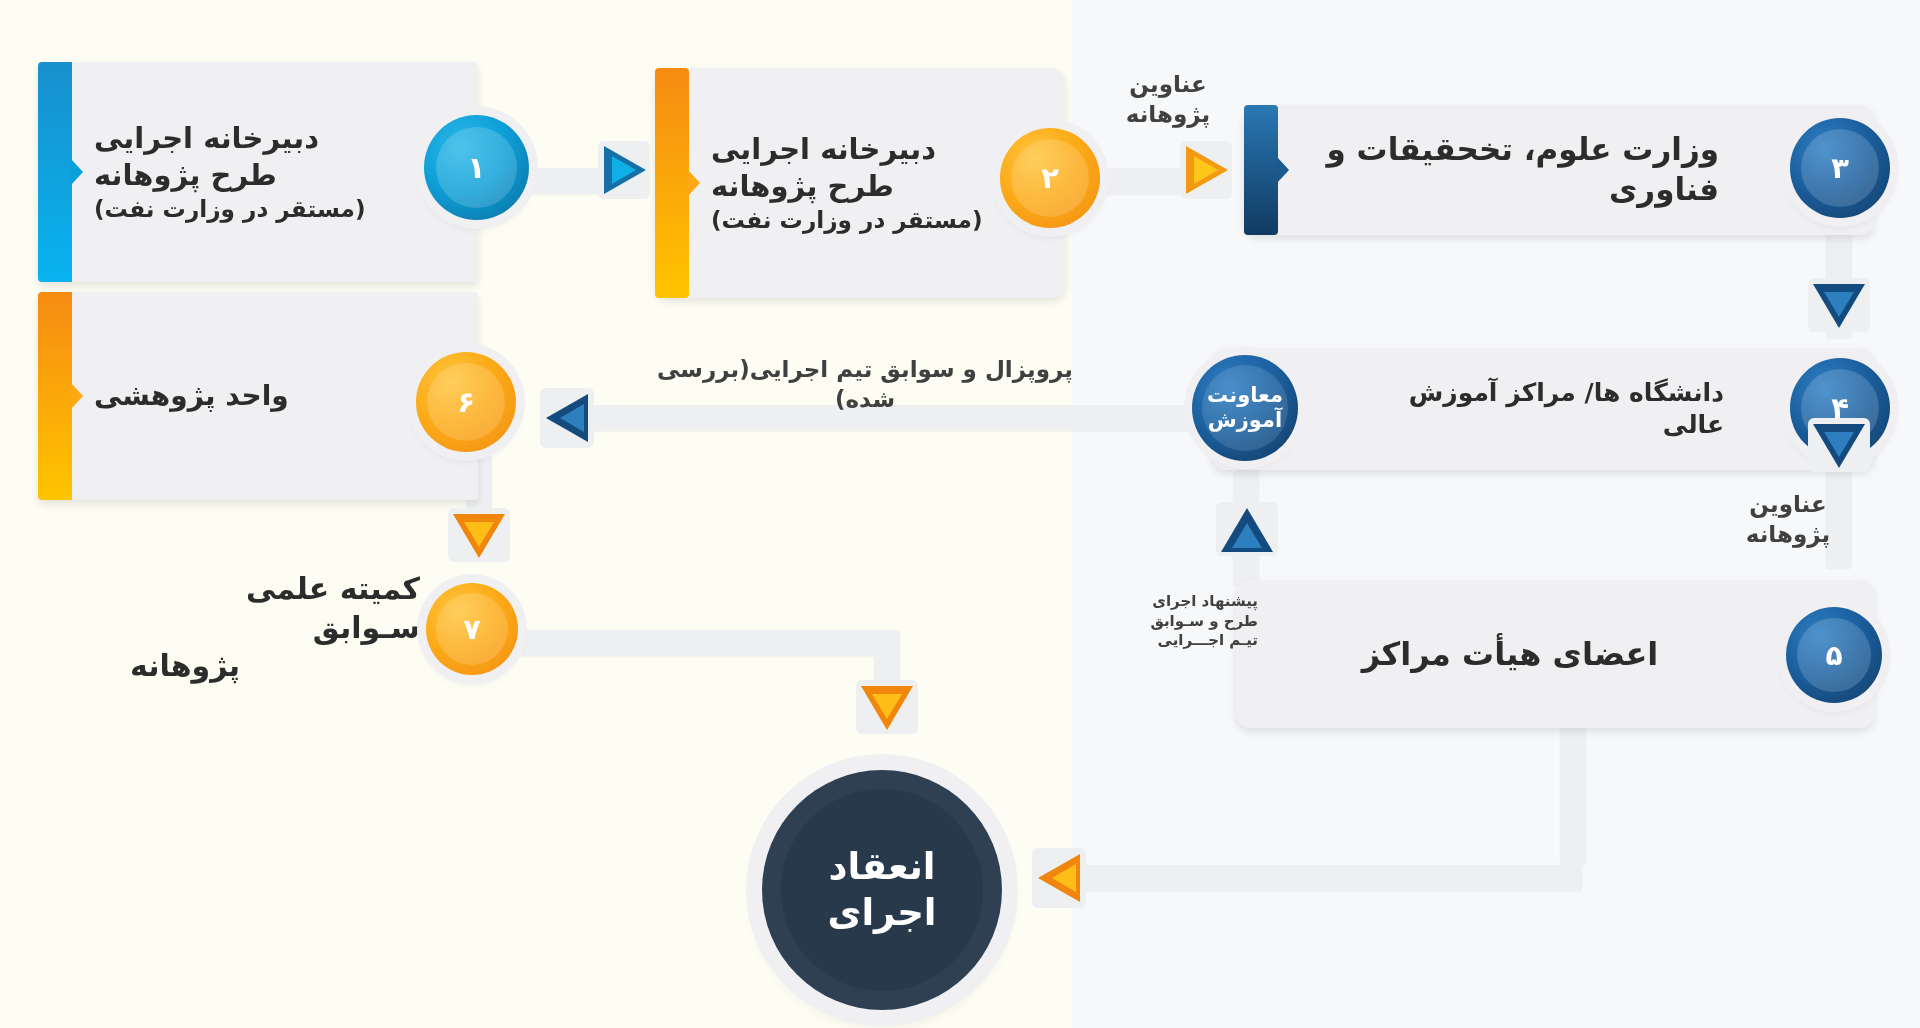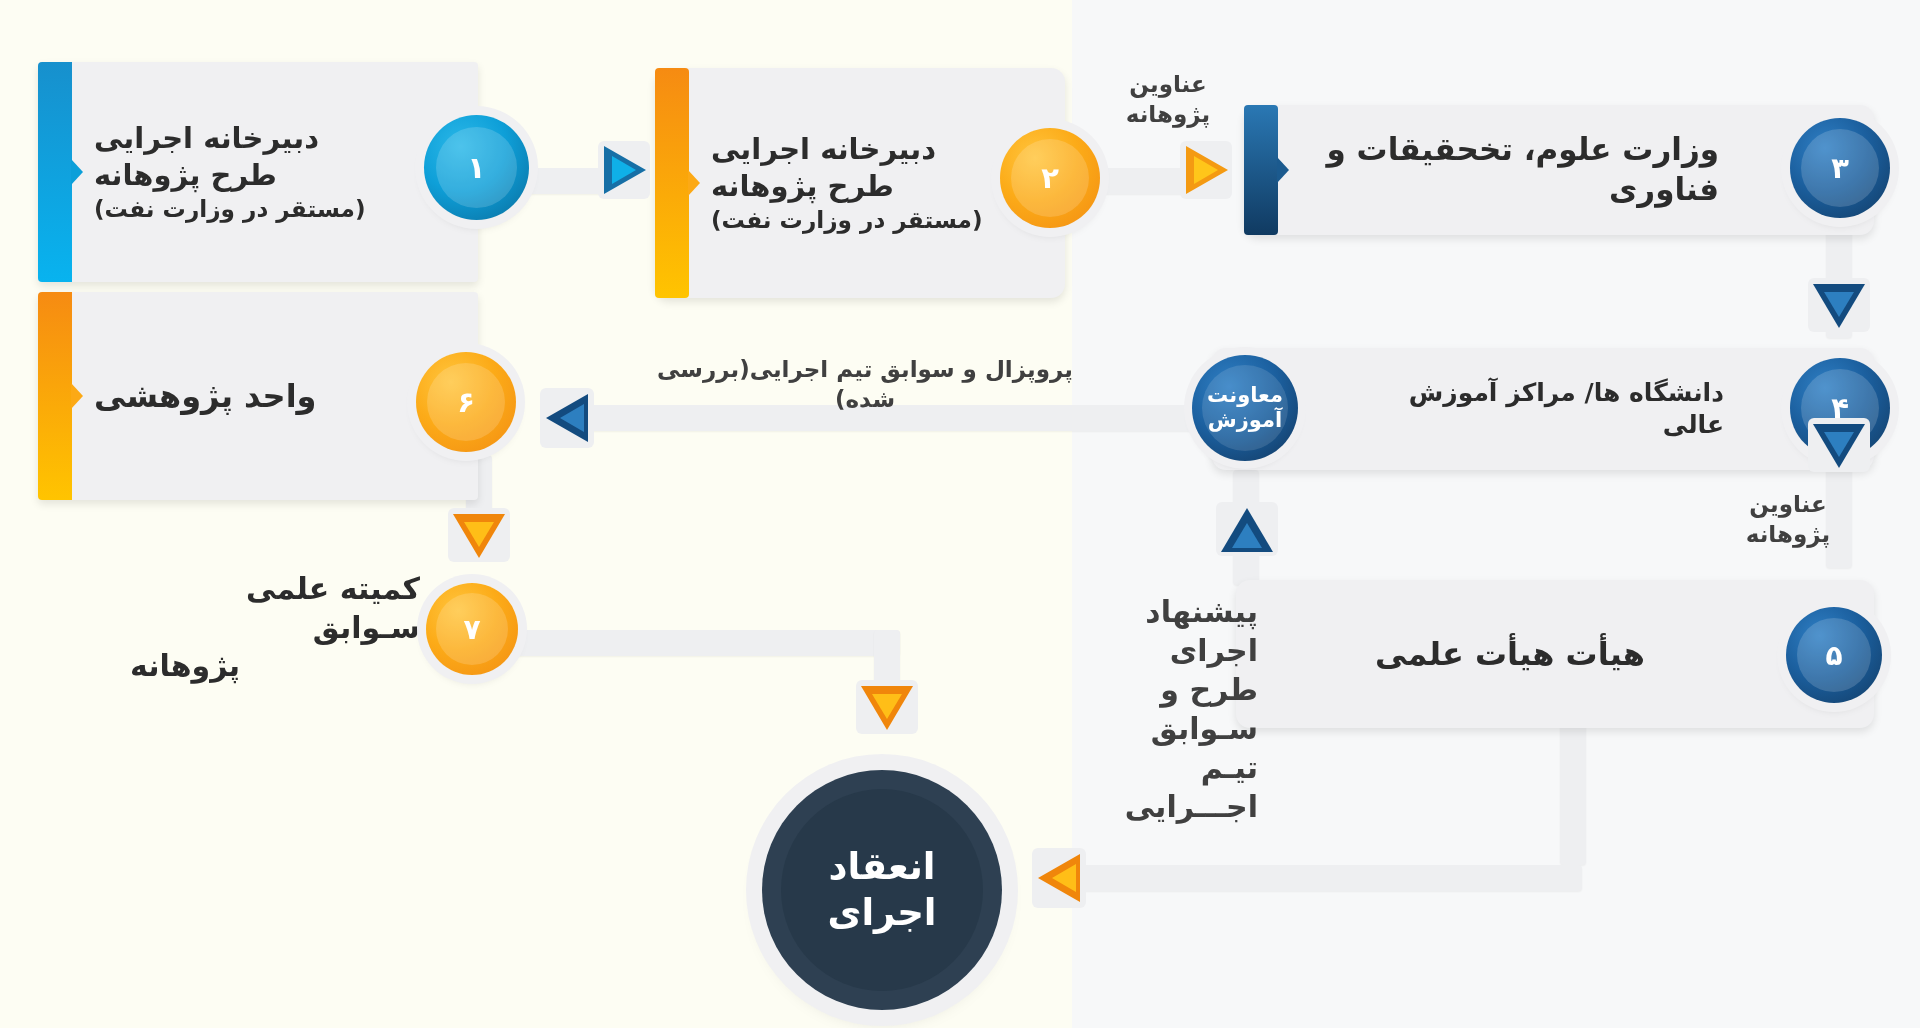--- a/index.html
+++ b/index.html
@@ -241,30 +241,30 @@
   <div class="badge" style="left:1192px; top:355px; width:106px; height:106px; font-size:21px;">
     <span>معاونت</span>
     <span>آموزش</span>
   </div>
   <div class="numcirc c-blue" style="left:1790px; top:358px; width:100px; height:100px; font-size:29px;">
     <span>۴</span>
   </div>
 
   <div class="box" style="left:1236px; top:580px; width:638px; height:148px;">
     <div class="box-text" style="right:140px; left:50px; font-size:32px; align-items:center;">
-      <div>هیأت هیأت علمی</div>
+      <div>اعضای هیأت مراکز</div>
     </div>
   </div>
   <div class="numcirc c-blue" style="left:1786px; top:607px; width:96px; height:96px; font-size:28px;">
     <span>۵</span>
   </div>
 
   <div class="box sq" style="left:38px; top:292px; width:440px; height:208px;">
     <div class="box-accent" style="background:linear-gradient(180deg,#f68b12 0%,#ffc400 100%); color:#fca915;"></div>
-    <div class="box-text" style="right:80px; left:56px; font-size:32px; align-items:flex-end;">
+    <div class="box-text" style="right:80px; left:56px; font-size:28px; align-items:flex-end;">
       <div>واحد پژوهشی</div>
     </div>
   </div>
   <div class="numcirc c-orange" style="left:416px; top:352px; width:100px; height:100px; font-size:29px;">
     <span>۶</span>
   </div>
 
   <div class="box-text" style="position:absolute; left:130px; top:573px; width:290px; height:110px; font-size:30px; align-items:flex-end;">
     <div>کمیته علمی سـوابق</div>
     <div>پژوهانه</div>
@@ -351,17 +351,17 @@
               border-right:24px solid #ffbe17;"></div>
 
   <div class="label" style="left:1088px; top:70px; width:160px; font-size:23px;">عناوین
 پژوهانه</div>
 
   <div class="label" style="left:1708px; top:490px; width:160px; font-size:23px;">عناوین
 پژوهانه</div>
 
   <div class="label" style="left:640px; top:355px; width:450px; font-size:23px;">پروپزال و سوابق تیم اجرایی(بررسی شده)</div>
 
-  <div class="label right" style="left:1068px; top:592px; width:190px; font-size:30px;">پیشنهاد اجرای
+  <div class="label right" style="left:1068px; top:592px; width:190px; font-size:15px;">پیشنهاد اجرای
 طرح و سـوابق
 تیـم اجـــرایی</div>
 
 </div>
 
 </body></html>

